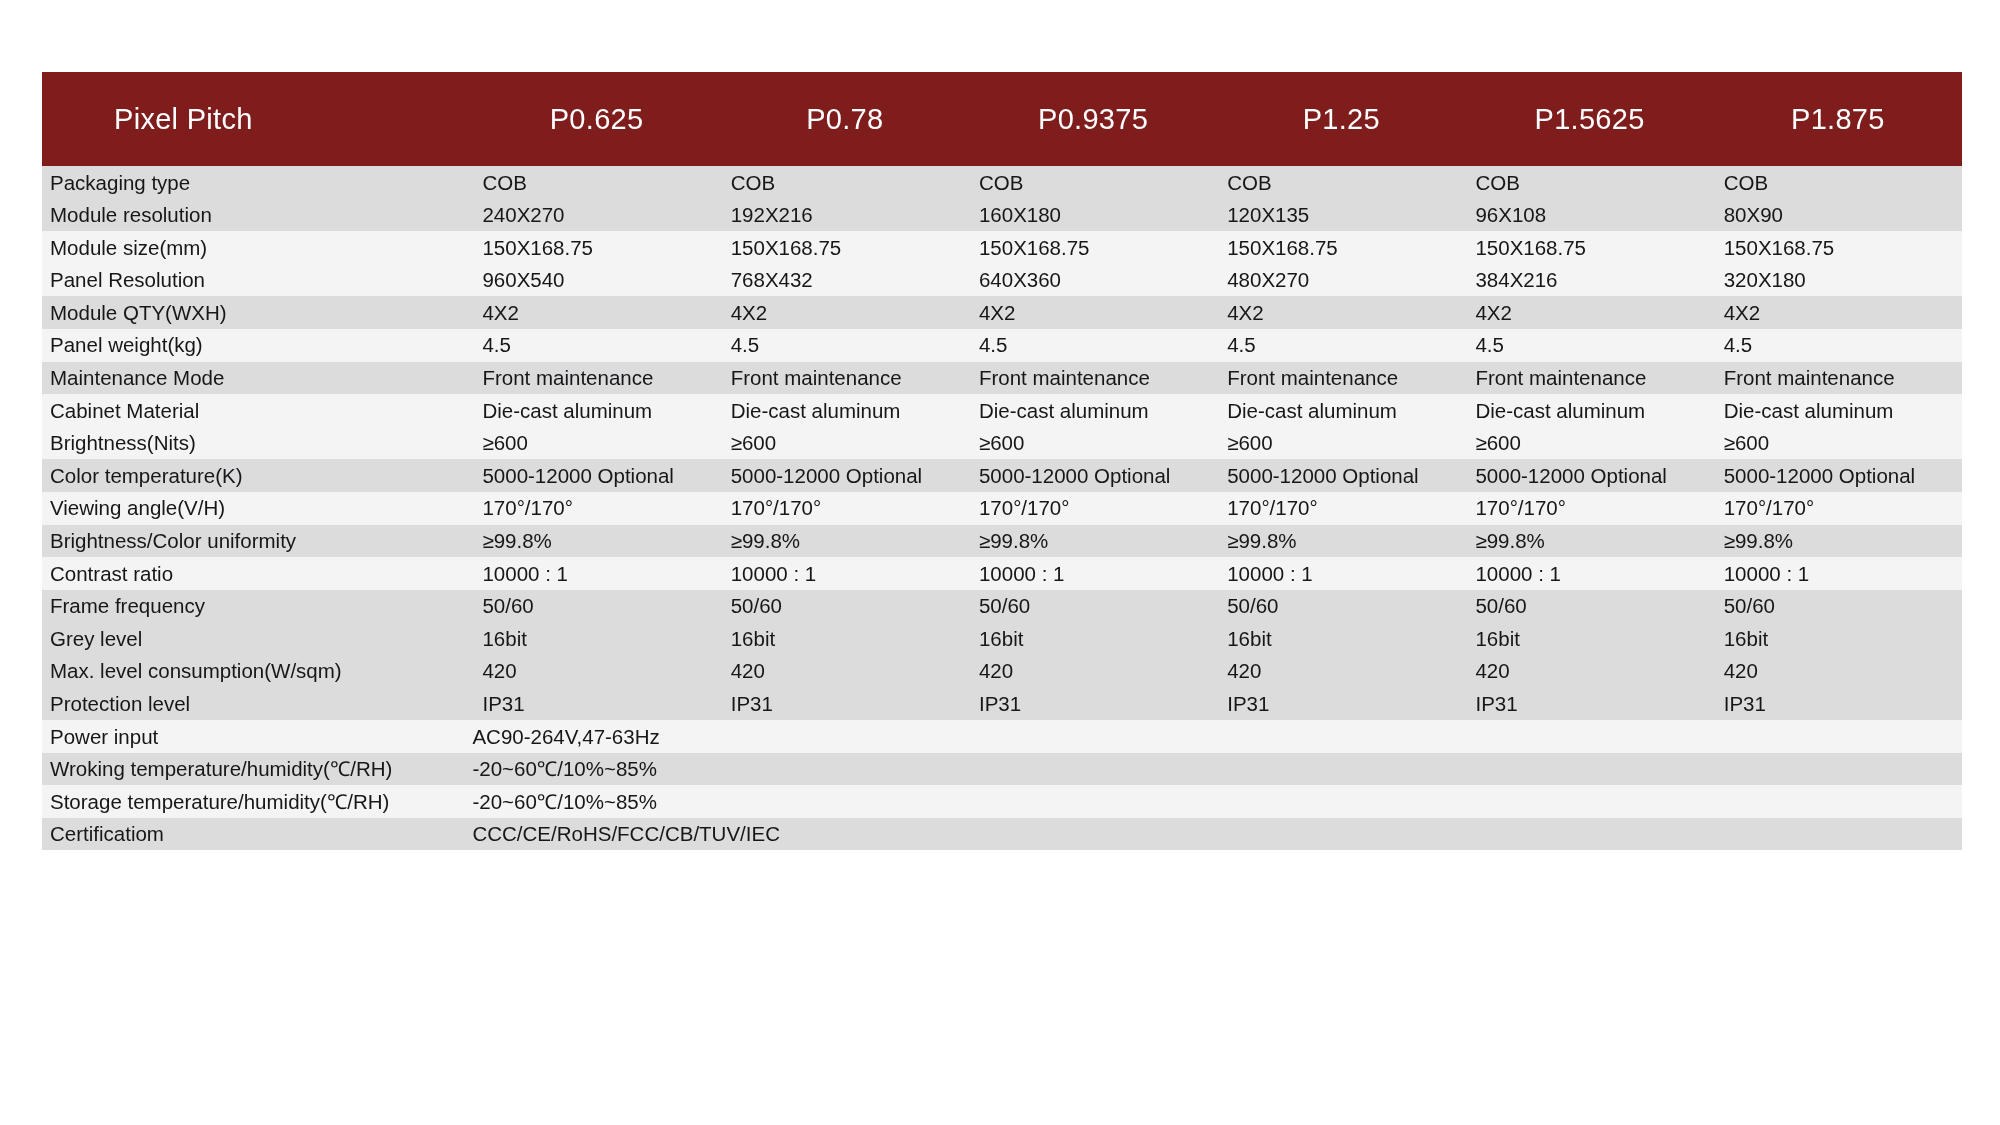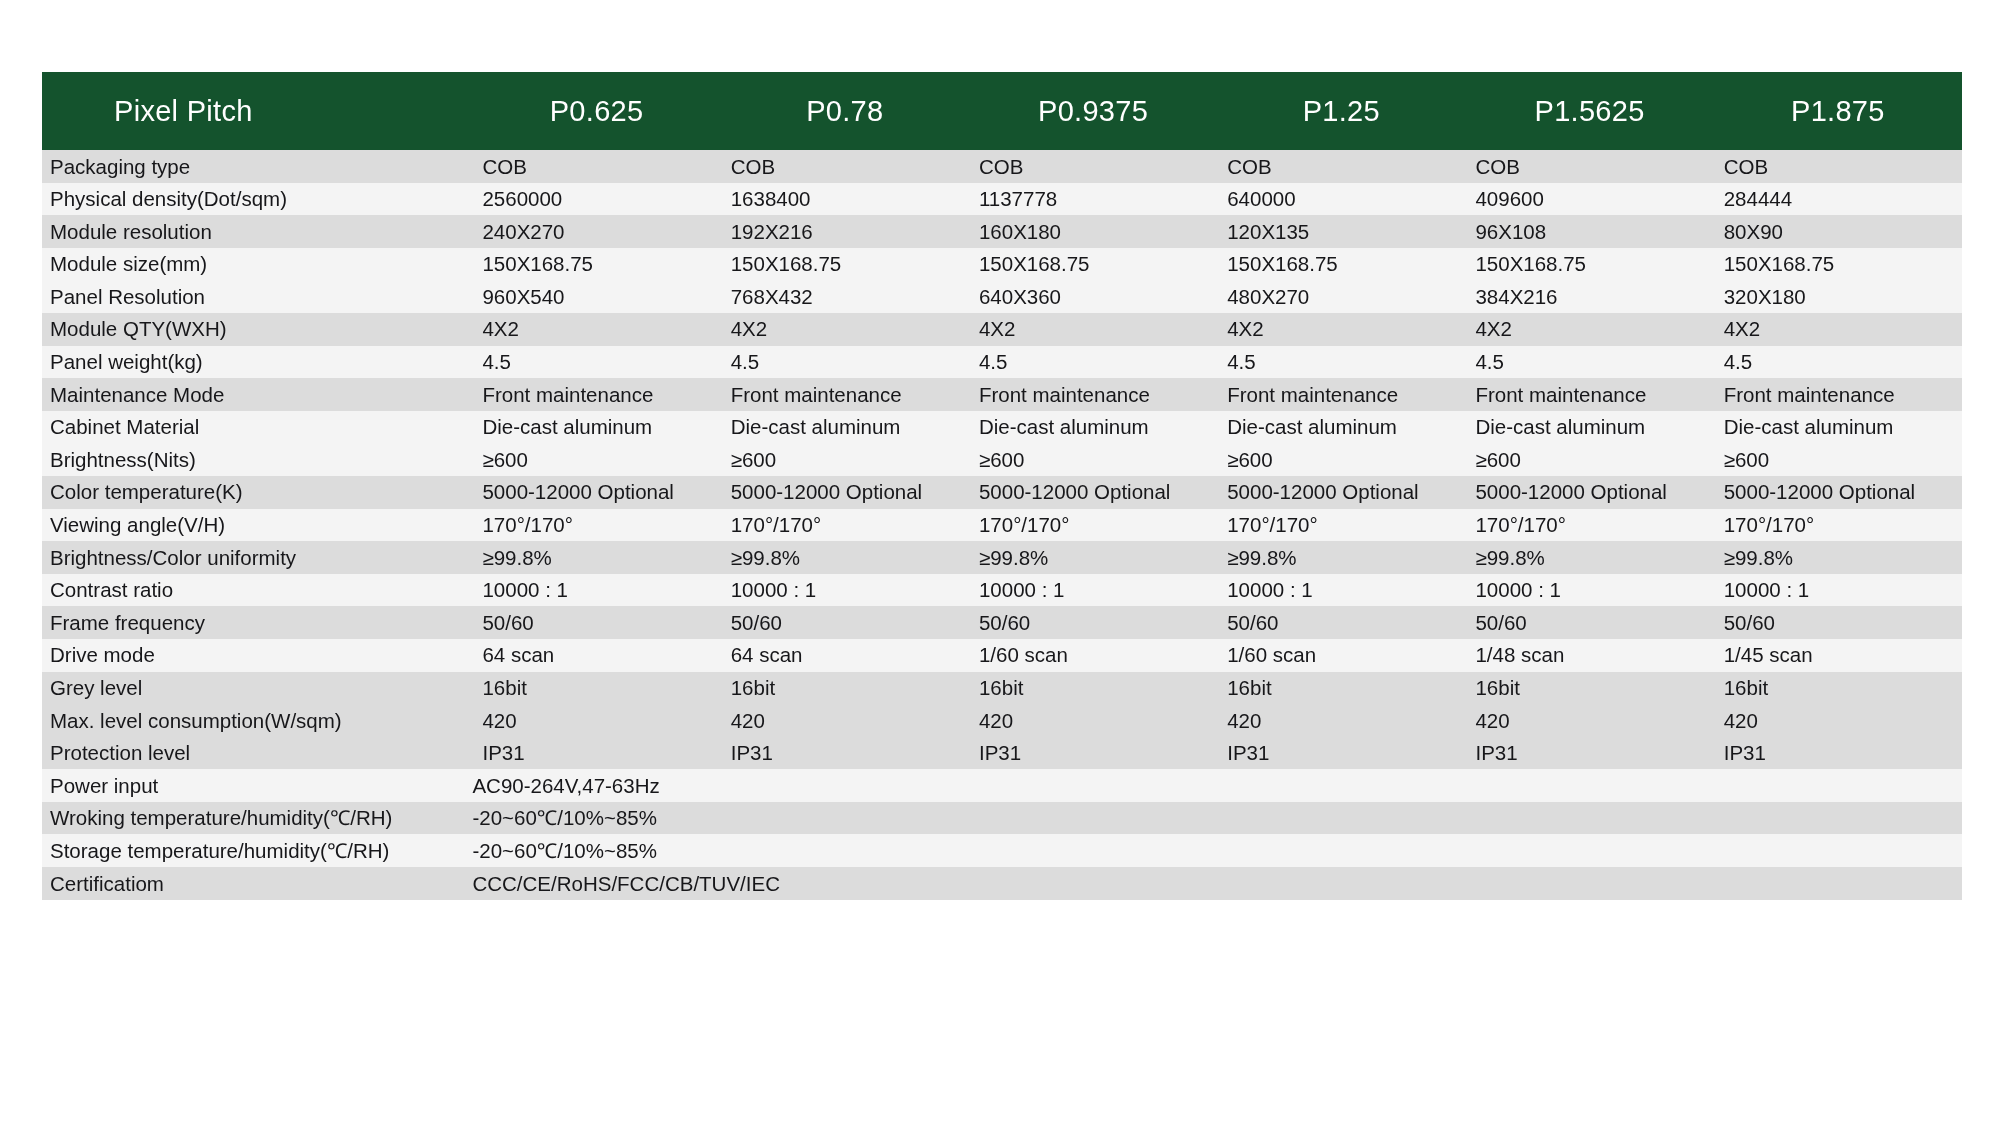--- a/index.html
+++ b/index.html
@@ -27,27 +27,27 @@
   }
   table.spec {
     border-collapse: collapse;
     width: 1920px;
     table-layout: fixed;
   }
   table.spec col.c0 { width: 430px; }
   table.spec col.cx { width: 248px; }
 
   thead th {
-    background: #14532d;
+    background: #7f1d1d;
     color: #ffffff;
     font-size: 29px;
     font-weight: normal;
     height: 62px;
     text-align: center;
-    padding: 8px;
+    padding: 16px;
     letter-spacing: 0.3px;
   }
   thead th.first {
     text-align: left;
     padding-left: 72px;
     font-size: 29px;
   }
   tbody td {
     font-size: 20.5px;
     color: #17171a;
@@ -98,29 +98,20 @@
       <tbody id="spec-body">
           <tr class="odd">
             <td class="label">Packaging type</td>
             <td class="val">COB</td>
             <td class="val">COB</td>
             <td class="val">COB</td>
             <td class="val">COB</td>
             <td class="val">COB</td>
             <td class="val">COB</td>
           </tr>
-          <tr class="even">
-            <td class="label">Physical density(Dot/sqm)</td>
-            <td class="val">2560000</td>
-            <td class="val">1638400</td>
-            <td class="val">1137778</td>
-            <td class="val">640000</td>
-            <td class="val">409600</td>
-            <td class="val">284444</td>
-          </tr>
           <tr class="odd">
             <td class="label">Module resolution</td>
             <td class="val">240X270</td>
             <td class="val">192X216</td>
             <td class="val">160X180</td>
             <td class="val">120X135</td>
             <td class="val">96X108</td>
             <td class="val">80X90</td>
           </tr>
           <tr class="even">
@@ -224,29 +215,20 @@
           </tr>
           <tr class="odd">
             <td class="label">Frame frequency</td>
             <td class="val">50/60</td>
             <td class="val">50/60</td>
             <td class="val">50/60</td>
             <td class="val">50/60</td>
             <td class="val">50/60</td>
             <td class="val">50/60</td>
           </tr>
-          <tr class="even">
-            <td class="label">Drive mode</td>
-            <td class="val">64 scan</td>
-            <td class="val">64 scan</td>
-            <td class="val">1/60 scan</td>
-            <td class="val">1/60  scan</td>
-            <td class="val">1/48  scan</td>
-            <td class="val">1/45  scan</td>
-          </tr>
           <tr class="odd">
             <td class="label">Grey level</td>
             <td class="val">16bit</td>
             <td class="val">16bit</td>
             <td class="val">16bit</td>
             <td class="val">16bit</td>
             <td class="val">16bit</td>
             <td class="val">16bit</td>
           </tr>
           <tr class="odd">

